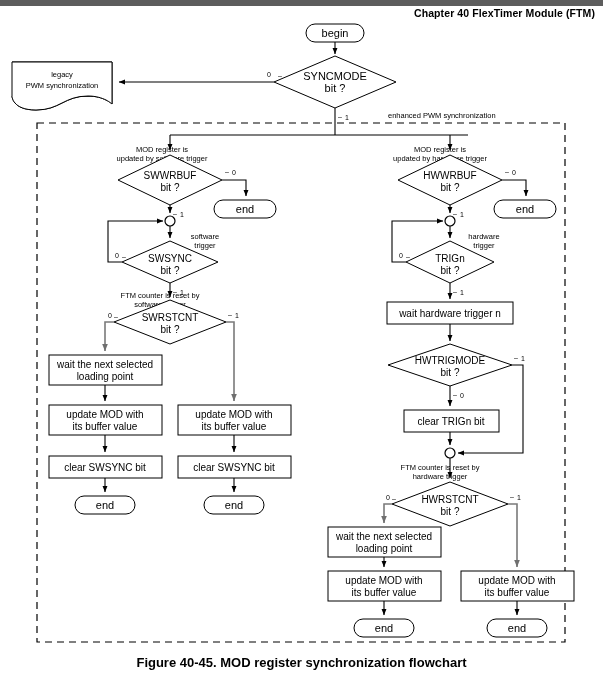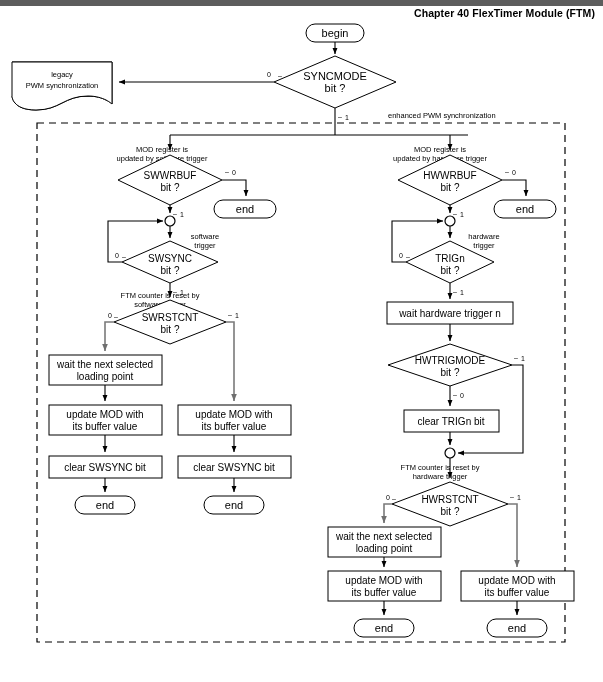--- a/index.html
+++ b/index.html
@@ -286,14 +286,15 @@
     <path class="link" d="M384,601 L384,615" marker-end="url(#arrow)"></path>
     <path class="link" d="M517,601 L517,615" marker-end="url(#arrow)"></path>
 
     <rect class="shape" x="354" y="619" width="60" height="18" rx="9" ry="9"></rect>
     <text class="t-node" x="384" y="632" text-anchor="middle">end</text>
 
     <rect class="shape" x="487" y="619" width="60" height="18" rx="9" ry="9"></rect>
     <text class="t-node" x="517" y="632" text-anchor="middle">end</text>
   </svg>
 
+  <div class="caption">Figure 40-45. MOD register synchronization flowchart</div>
 
 </div>
 
 </body></html>

